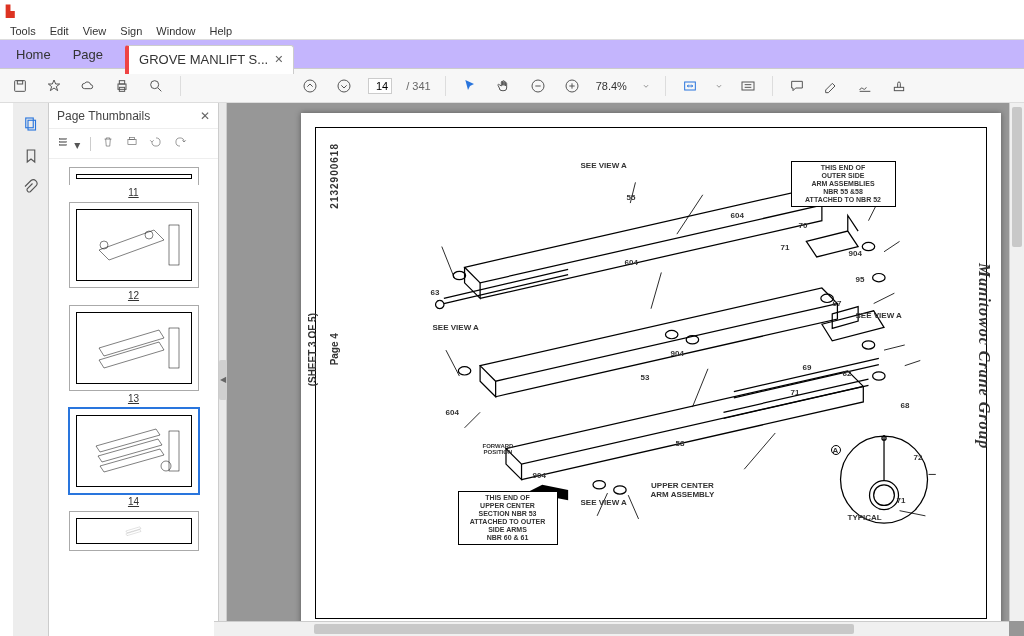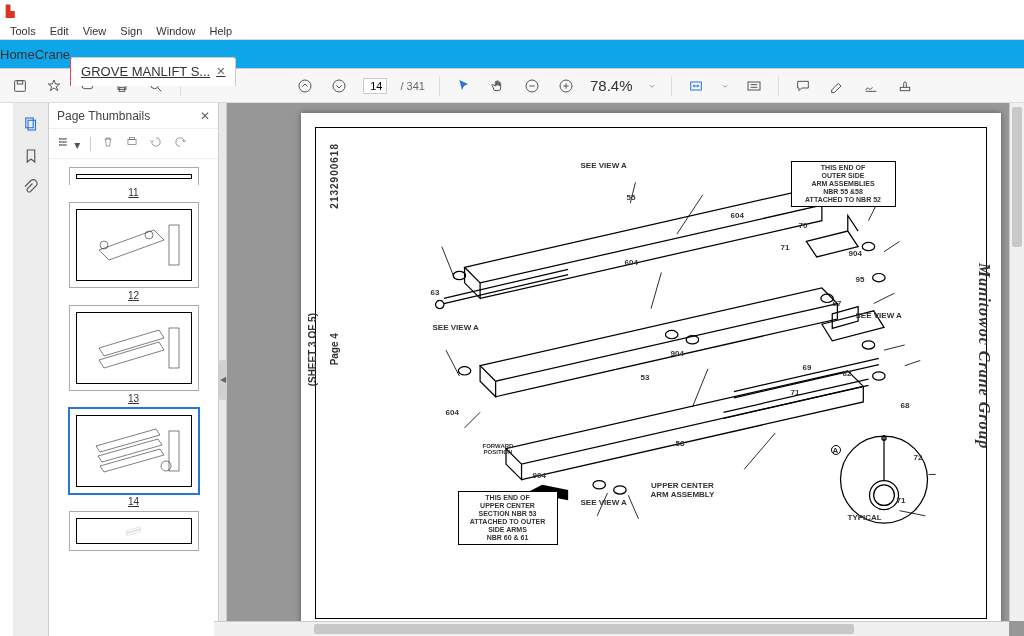--- a/index.html
+++ b/index.html
@@ -1,31 +1,31 @@
 <!DOCTYPE html>
 <html><head>
 <meta charset="utf-8">
 <style>
 * { margin:0; padding:0; box-sizing:border-box; font-family:"Segoe UI",Arial,sans-serif; }
 body { width:1024px; height:636px; background:#fff; overflow:hidden; font-size:12px; color:#333; position:relative; }
 .titlebar { height:22px; display:flex; align-items:center; padding:0 6px; gap:6px; font-size:11px; background:#fff; }
 .titlebar .pdf-icon { color:#d32; font-weight:bold; }
 .menubar { height:18px; display:flex; align-items:center; gap:14px; padding:0 10px; font-size:11px; border-bottom:1px solid #ddd; }
 .menubar span { cursor:default; }
-.tabbar { height:29px; background:#0ea5e9; border-bottom:1px solid #ccc; display:flex; align-items:center; padding:0 0; }
+.tabbar { height:29px; background:#c4b5fd; border-bottom:1px solid #ccc; display:flex; align-items:center; padding:0 16px; gap:22px; }
 .tabbar .tab { font-size:13px; display:flex; align-items:center; gap:6px; }
-.tabbar .tab.active { background:#fff; border-top:1px solid #ccc; border-left:1px solid #ef4444; border-right:1px solid #ccc; height:29px; padding:0 10px; border-radius:3px 3px 0 0; position:relative; top:17px;text-decoration:underline; }
+.tabbar .tab.active { background:#fff; border-top:1px solid #ccc; border-left:4px solid #ef4444; border-right:1px solid #ccc; height:29px; padding:0 10px; border-radius:3px 3px 0 0; position:relative; top:5px; }
 .tab .x { color:#666; font-size:11px; }
 .toolbar { height:34px; background:#f7f7f7; border-bottom:1px solid #ddd; display:flex; align-items:center; padding:0 10px; gap:14px; }
 .toolbar .sep { width:1px; height:20px; background:#ddd; }
 .toolbar svg { width:16px; height:16px; stroke:#555; fill:none; stroke-width:1.5; }
 .toolbar .icon { display:flex; align-items:center; justify-content:center; width:20px; height:20px; color:#555; }
 .toolbar input.pagenum { width:24px; text-align:right; border:1px solid #ccc; padding:1px 3px; font-size:11px; }
 .toolbar .pagecount { font-size:11px; color:#666; }
-.toolbar .zoom { font-size:15px; color:#333; }
+.toolbar .zoom { font-size:11px; color:#333; }
 .toolbar .arrow-cursor svg { fill:#2975dd; stroke:none; }
 .main { display:flex; height:553px; position:relative;margin-left:13px; }
 .leftrail { width:36px; background:#ededed; border-right:1px solid #ccc; display:flex; flex-direction:column; align-items:center; gap:14px; padding-top:12px; }
 .leftrail .ricon { width:18px; height:18px; color:#555; display:flex; align-items:center; justify-content:center; }
 .leftrail .active svg { stroke:#2975dd; }
 .thumbpanel { width:170px; background:#fff; border-right:1px solid #ccc; display:flex; flex-direction:column; }
 .thumbhead { height:26px; display:flex; align-items:center; justify-content:space-between; padding:0 8px; font-size:12px; color:#444; border-bottom:1px solid #eee; }
 .thumbtools { display:flex; align-items:center; gap:10px; padding:6px 8px; border-bottom:1px solid #eee; color:#555; }
 .thumbtools svg { width:14px; height:14px; stroke:#555; fill:none; }
 .thumblist { flex:1; overflow:hidden; padding:4px 0;text-decoration:underline; }
@@ -63,21 +63,21 @@
   <span>Tools</span>
   <span>Edit</span>
   <span>View</span>
   <span>Sign</span>
   <span>Window</span>
   <span>Help</span>
 </div>
 
 <div class="tabbar">
   <span class="tab">Home</span>
-  <span class="tab">Crane</span>
+  <span class="tab">Page</span>
   <span class="tab active">
     <span>GROVE MANLIFT S...</span>
     <span class="x">✕</span>
   </span>
 </div>
 
 <div class="toolbar">
   <span class="icon">
       <svg viewBox="0 0 24 24">
         <rect x="4" y="4" width="16" height="16" rx="1"></rect>

